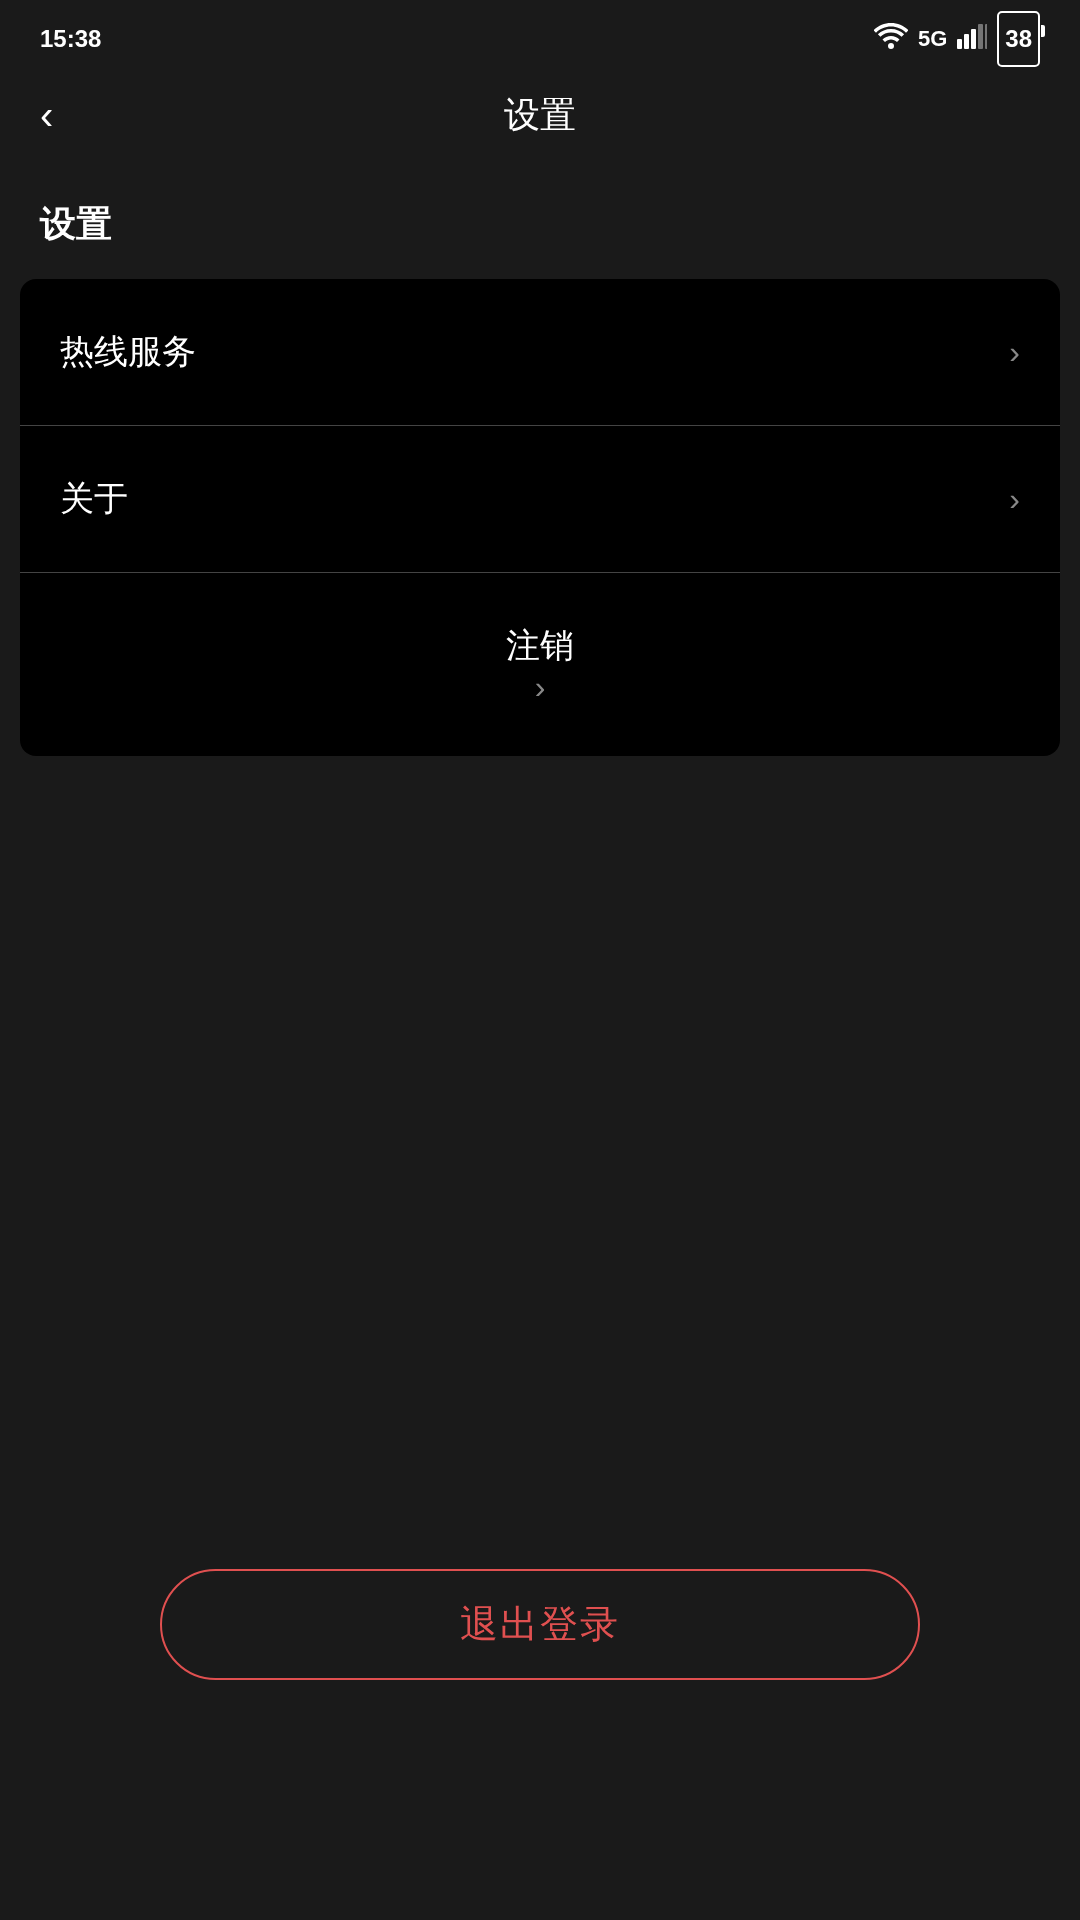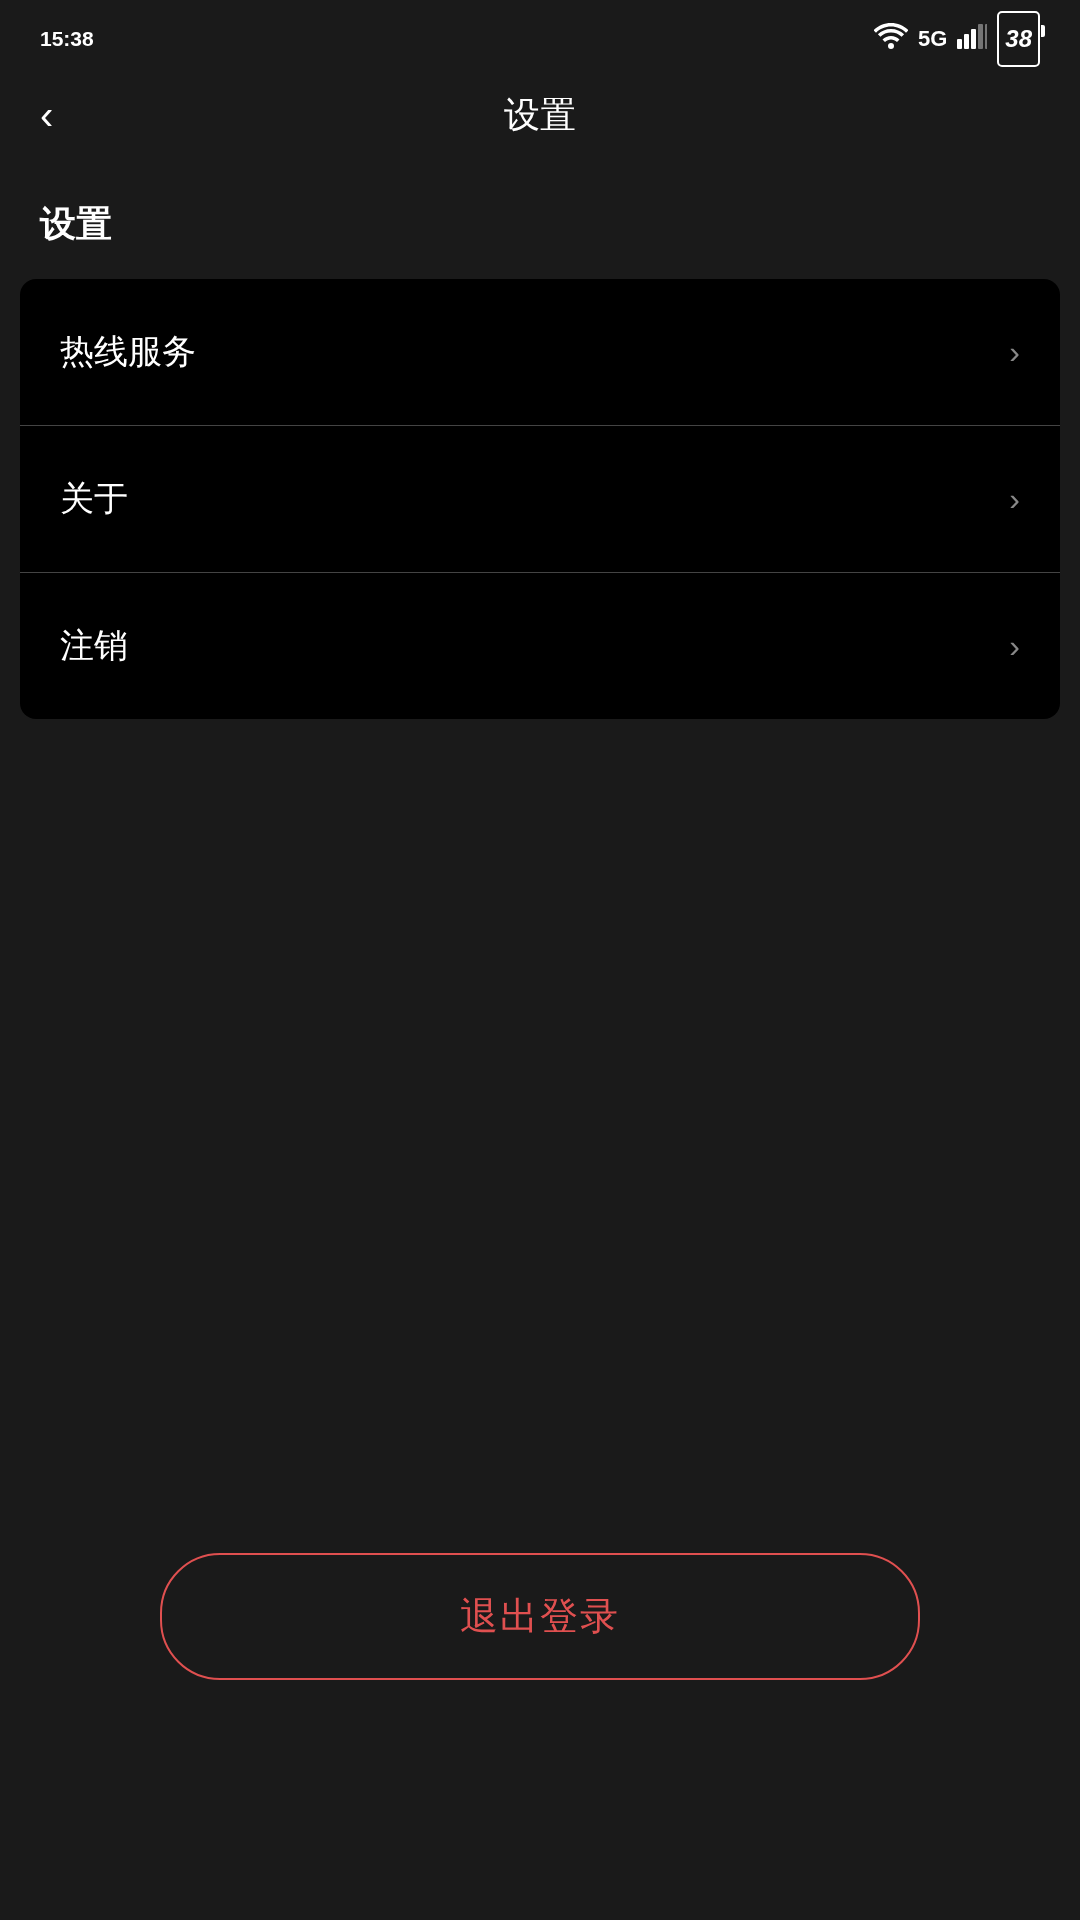--- a/index.html
+++ b/index.html
@@ -22,21 +22,21 @@
     
     .status-bar {
       display: flex;
       justify-content: space-between;
       align-items: center;
       padding: 18px 40px 10px 40px;
       height: 70px;
     }
 
     .status-time {
-      font-size: 21px;
+      font-size: 24px;
       font-weight: 600;
       color: #ffffff;
     }
 
     .status-icons {
       display: flex;
       align-items: center;
       gap: 10px;
     }
 
@@ -95,20 +95,21 @@
       align-items: center;
       justify-content: space-between;
       padding: 50px 40px;
       border-bottom: 1px solid #444444;
       cursor: pointer;
       min-height: 120px;
     }
 
     .settings-item:last-child {
       border-bottom: none;
+      flex-direction: column;
     }
 
     .settings-item-label {
       font-size: 34px;
       color: #ffffff;
       font-weight: 400;
     }
 
     .chevron-icon {
       color: #888888;
@@ -122,21 +123,21 @@
       bottom: 240px;
       left: 0;
       right: 0;
       display: flex;
       justify-content: center;
       padding: 0 160px;
     }
 
     .logout-button {
       width: 100%;
-      padding: 36px 60px;
+      padding: 28px 60px;
       border: 2px solid #e05050;
       border-radius: 60px;
       background: transparent;
       color: #e05050;
       font-size: 38px;
       font-weight: 500;
       cursor: pointer;
       letter-spacing: 2px;
     }
   </style>
@@ -154,21 +155,21 @@
     <span style="font-size:22px;font-weight:600;">5G</span>
     <span>
       <svg width="30" height="26" viewBox="0 0 30 26" fill="white">
         <rect x="0" y="16" width="5" height="10" rx="1"></rect>
         <rect x="7" y="11" width="5" height="15" rx="1"></rect>
         <rect x="14" y="6" width="5" height="20" rx="1"></rect>
         <rect x="21" y="1" width="5" height="25" rx="1" opacity="0.4"></rect>
         <rect x="28" y="1" width="5" height="25" rx="1" opacity="0.4"></rect>
       </svg>
     </span>
-    <span style="display:inline-flex;align-items:flex-start;border:2px solid white;border-radius:5px;padding:12px 6px;position:relative;font-size:20px;font-weight:600;font-style:italic;">
+    <span style="display:inline-flex;align-items:flex-start;border:2px solid white;border-radius:5px;padding:12px 6px;position:relative;font-size:20px;font-weight:600;">
       <span>38</span>
       <span style="position:absolute;right:-7px;width:4px;height:12px;background:white;border-radius:0 2px 2px 0;"></span>
     </span>
   </div>
 </div>
 
 <div class="nav-bar">
   <span class="back-button">‹</span>
   <span class="nav-title">设置</span>
 </div>

